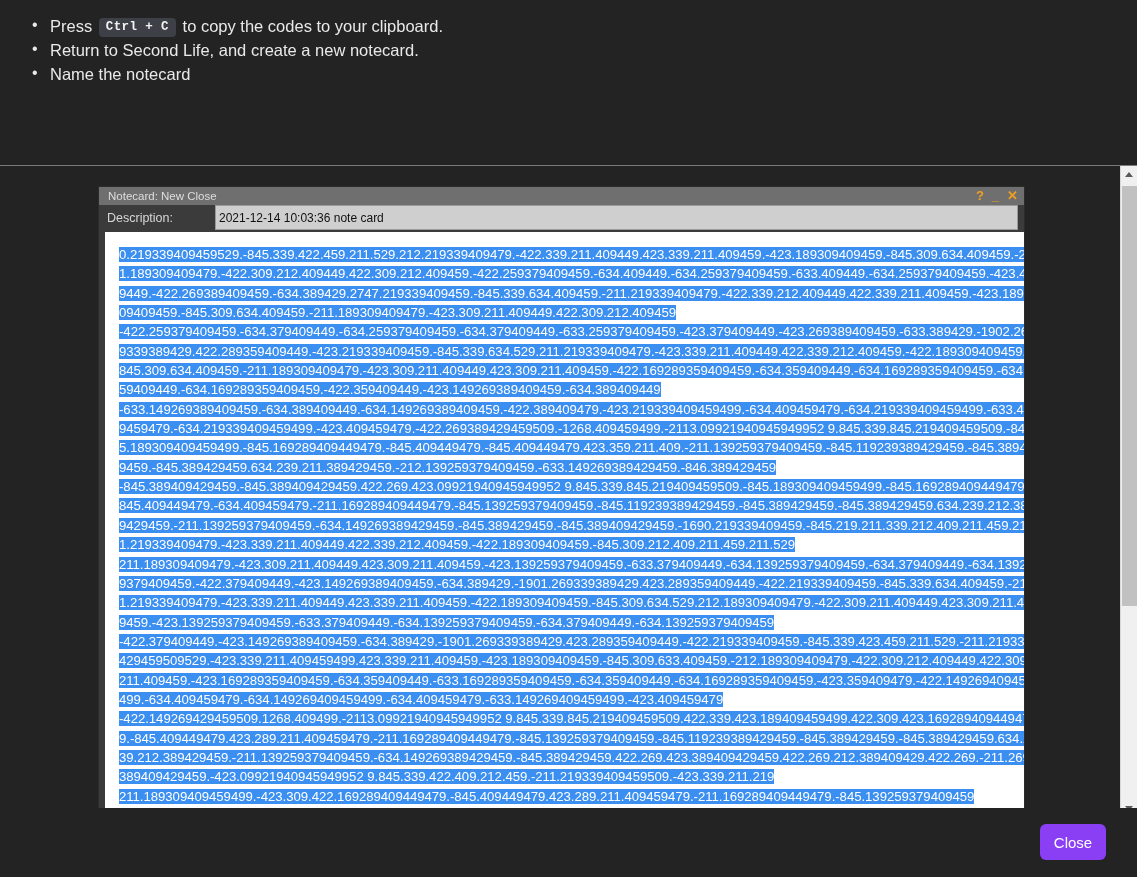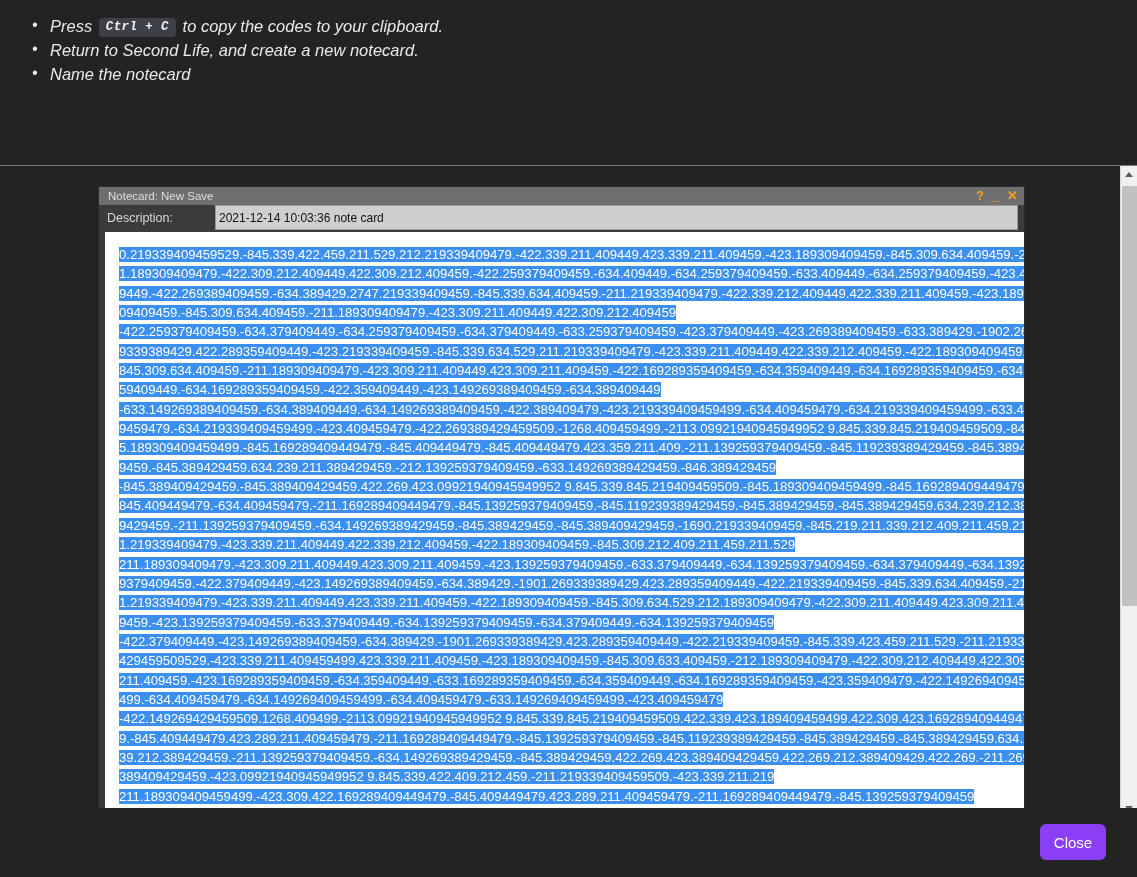--- a/index.html
+++ b/index.html
@@ -19,21 +19,20 @@
   }
 
   
   #instructions {
     position: absolute;
     left: 0; top: 0;
     width: 1137px;
     height: 166px;
     background: #232323;
     border-bottom: 1px solid #7a7a7a;
-    font-style: italic;
   }
   #instr-list {
     margin: 0;
     padding: 14px 0 0 30px;
     list-style: none;
   }
   #instr-list li {
     position: relative;
     color: #e9e9e9;
     font-size: 16.5px;
@@ -240,21 +239,21 @@
       <li><span>Return to Second Life, and create a new notecard.</span></li>
       <li><span>Name the notecard</span></li>
     </ul>
   </div>
 
   <div id="stage">
 
     <div id="notecard">
 
       <div id="nc-titlebar">
-        <div id="nc-title">Notecard: New Save</div>
+        <div id="nc-title">Notecard: New Close</div>
         <div class="nc-ctrl">?</div>
         <div class="nc-ctrl">_</div>
         <div class="nc-ctrl">✕</div>
       </div>
 
       <div id="nc-desc-row">
         <div id="nc-desc-label">Description:</div>
         <input id="nc-desc-input" type="text" value="2021-12-14 10:03:36 note card" style="">
       </div>
 

